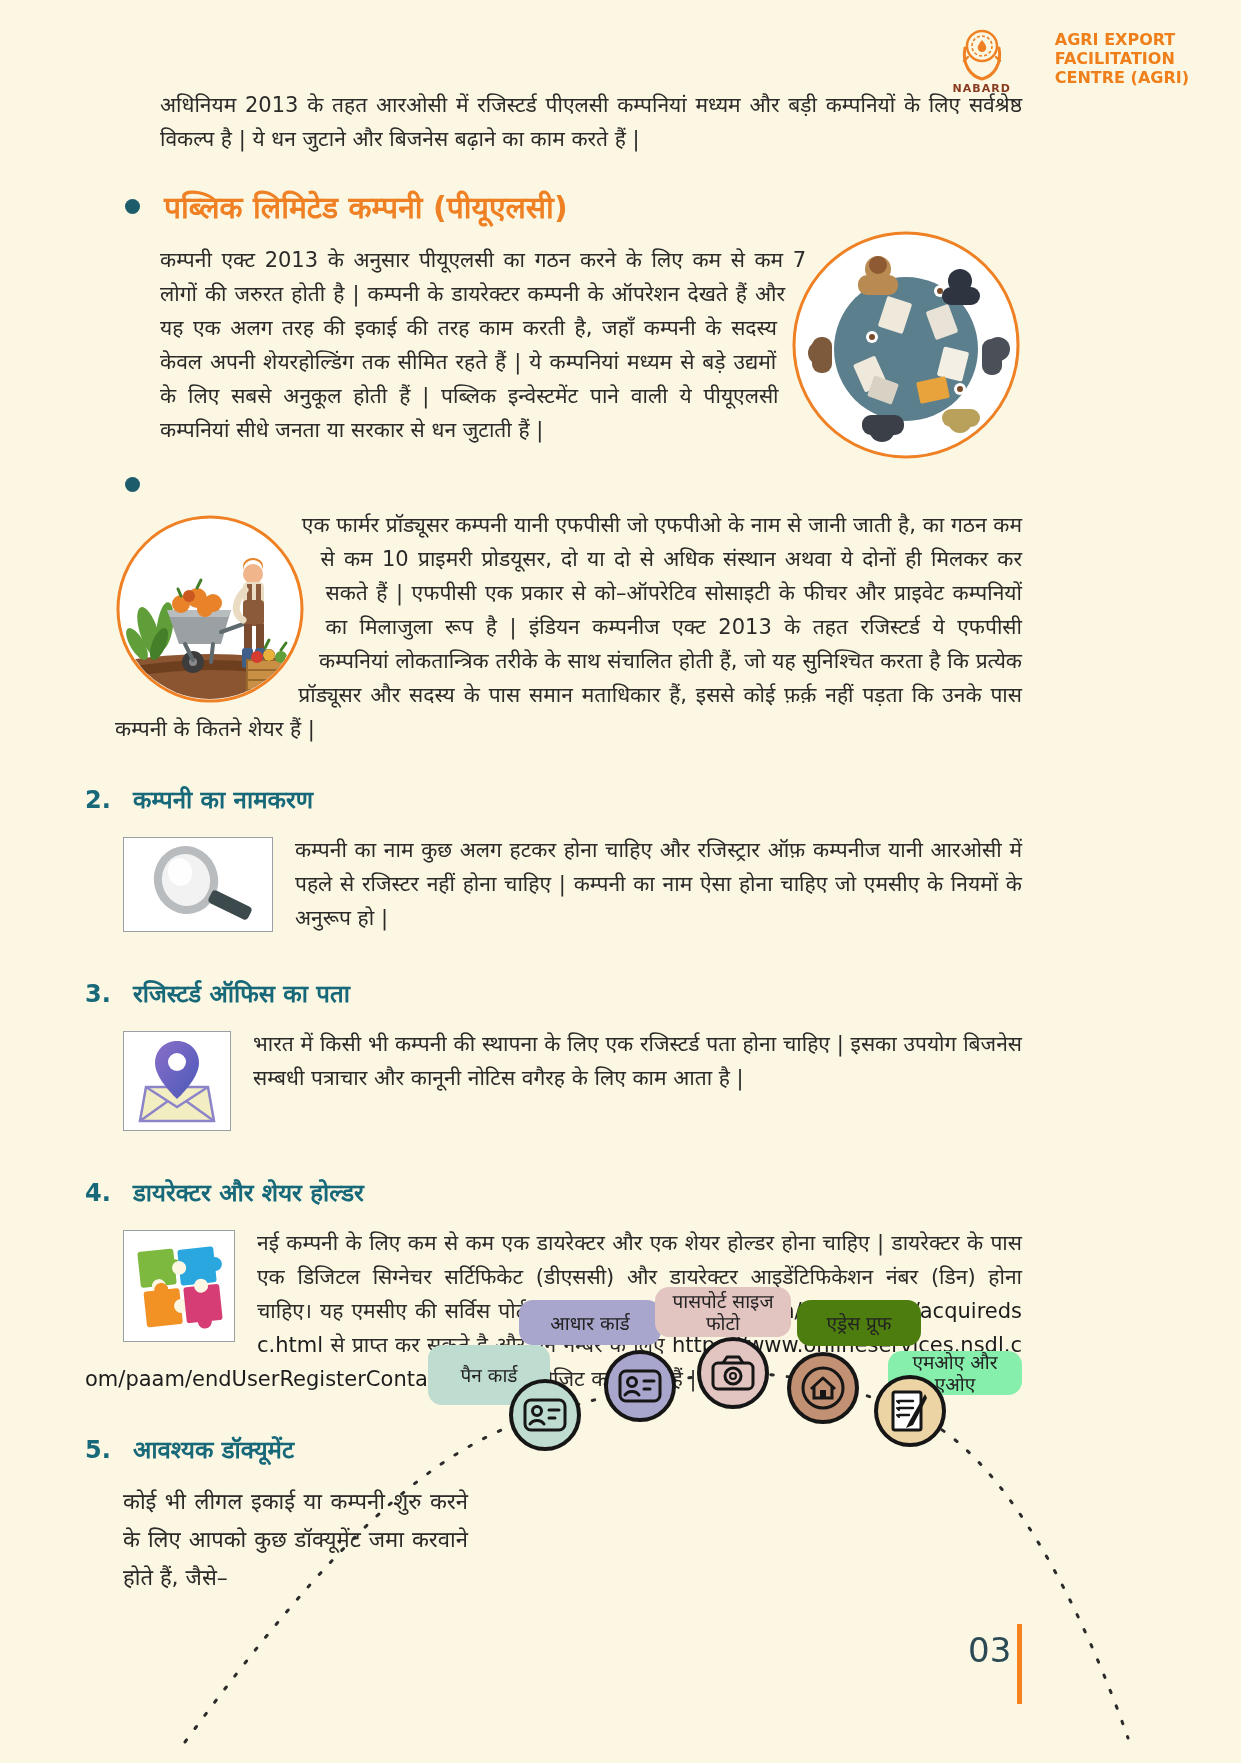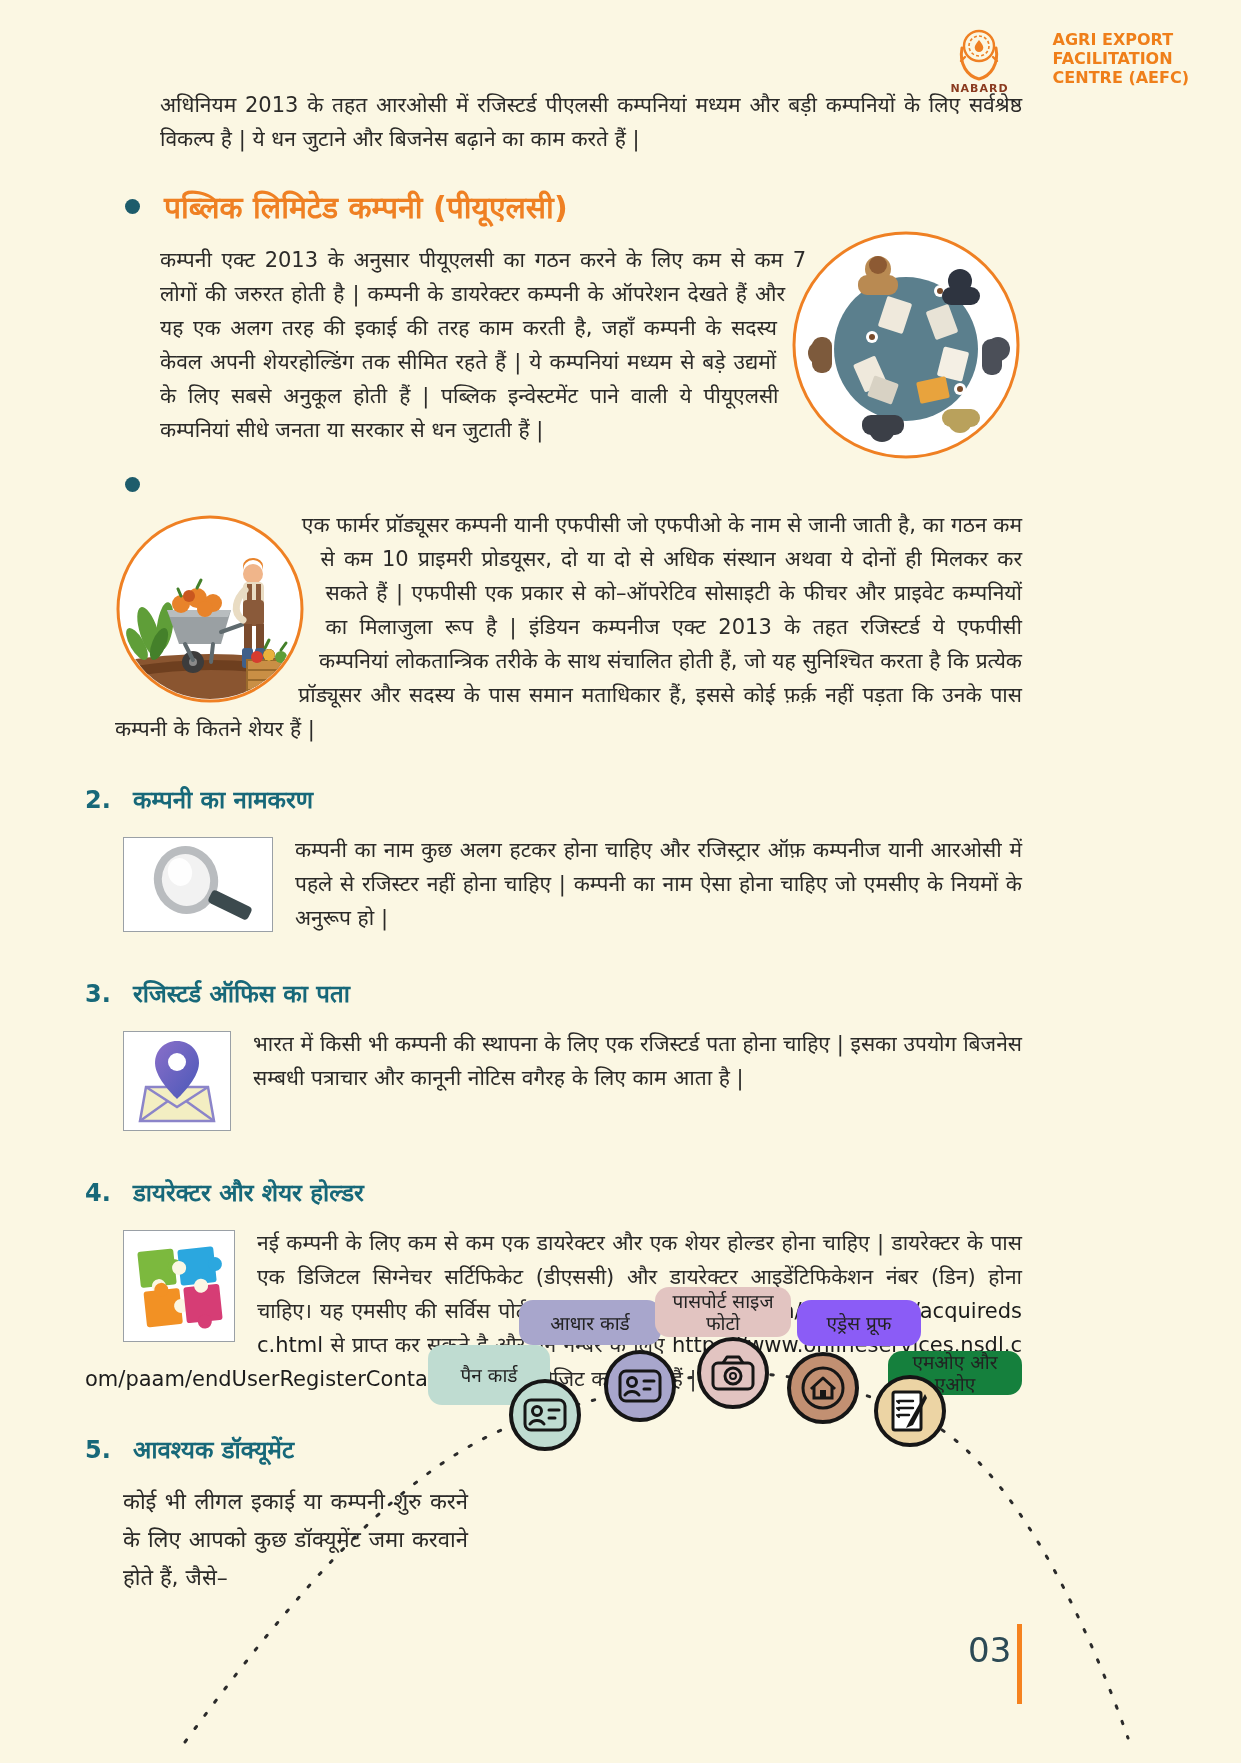--- a/index.html
+++ b/index.html
@@ -32,22 +32,22 @@
   .box-puzzle{width:112px; height:112px;}
   .url{color:#1c1c1c; word-break:break-all;}
   .sec5-text{width:345px; margin-left:38px; font-size:22px; line-height:38px;}
   
   .layer{position:absolute; inset:0;}
   .badge{position:absolute; border-radius:14px; display:flex; align-items:center; justify-content:center;
          text-align:center; font-size:19px; line-height:22px; color:#222; padding:4px 10px; box-sizing:border-box;}
   .badge-pan{left:428px; top:1345px; width:122px; height:60px; background:#bfdcd1;}
   .badge-aadhaar{left:519px; top:1300px; width:142px; height:45px; background:#a8a6cc;}
   .badge-photo{left:655px; top:1287px; width:136px; height:50px; background:#e2c4c1;text-align:center;}
-  .badge-address{left:797px; top:1300px; width:124px; height:46px; background:#8b5cf6;}
-  .badge-moa{left:888px; top:1351px; width:134px; height:44px; background:#15803d;}
+  .badge-address{left:797px; top:1300px; width:124px; height:46px; background:#4d7c0f;}
+  .badge-moa{left:888px; top:1351px; width:134px; height:44px; background:#86efac;}
   .doc-circle{position:absolute; width:72px; height:72px; border-radius:50%; border:4px solid #161616;
               display:flex; align-items:center; justify-content:center; box-sizing:border-box; background:#fff;}
   .circ-pan{left:509px; top:1379px; background:#bfdcd1;}
   .circ-aadhaar{left:604px; top:1350px; background:#a8a6cc;}
   .circ-photo{left:697px; top:1337px; background:#e2c4c1;}
   .circ-address{left:787px; top:1352px; background:#c29072;}
   .circ-moa{left:874px; top:1375px; background:#ecd4a4;}
   
   .page-num{position:absolute; left:968px; top:1630px; font-size:34px; color:#2c4a55; font-weight:500;}
   .page-bar{position:absolute; left:1017px; top:1624px; width:5px; height:80px; background:#f5821f;}
@@ -68,21 +68,21 @@
         <circle cx="29" cy="22" r="10" fill="none" stroke="#ef8023" stroke-width="1.6" stroke-dasharray="3 2.2"></circle>
         <path d="M29,16 c2.6,3.4 4.3,5.2 4.3,7.6 a4.3,4.3 0 1,1 -8.6,0 c0,-2.4 1.7,-4.2 4.3,-7.6" fill="#ef8023"></path>
         <path d="M12,24 C9,40 17,52 29,55 C41,52 49,40 46,24" fill="none" stroke="#ef8023" stroke-width="3" stroke-linecap="round"></path>
         <path d="M15,33 l-4,4 M43,33 l4,4" stroke="#ef8023" stroke-width="2.4" stroke-linecap="round"></path>
       </svg>
       <div class="org">NABARD</div>
     </div>
     <div class="title">
       <div>AGRI EXPORT</div>
       <div>FACILITATION</div>
-      <div>CENTRE (AEFC)</div>
+      <div>CENTRE (AGRI)</div>
     </div>
   </div>
 
   <div class="content">
 
     <p class="indent">अधिनियम 2013 के तहत आरओसी में रजिस्टर्ड पीएलसी कम्पनियां मध्यम और बड़ी कम्पनियों के लिए सर्वश्रेष्ठ विकल्प है | ये धन जुटाने और बिजनेस बढ़ाने का काम करते हैं |</p>
 
     <div class="bullet-row">
       <span class="bullet-dot"></span>
       <span class="bullet-title">पब्लिक लिमिटेड कम्पनी (पीयूएलसी)</span>

